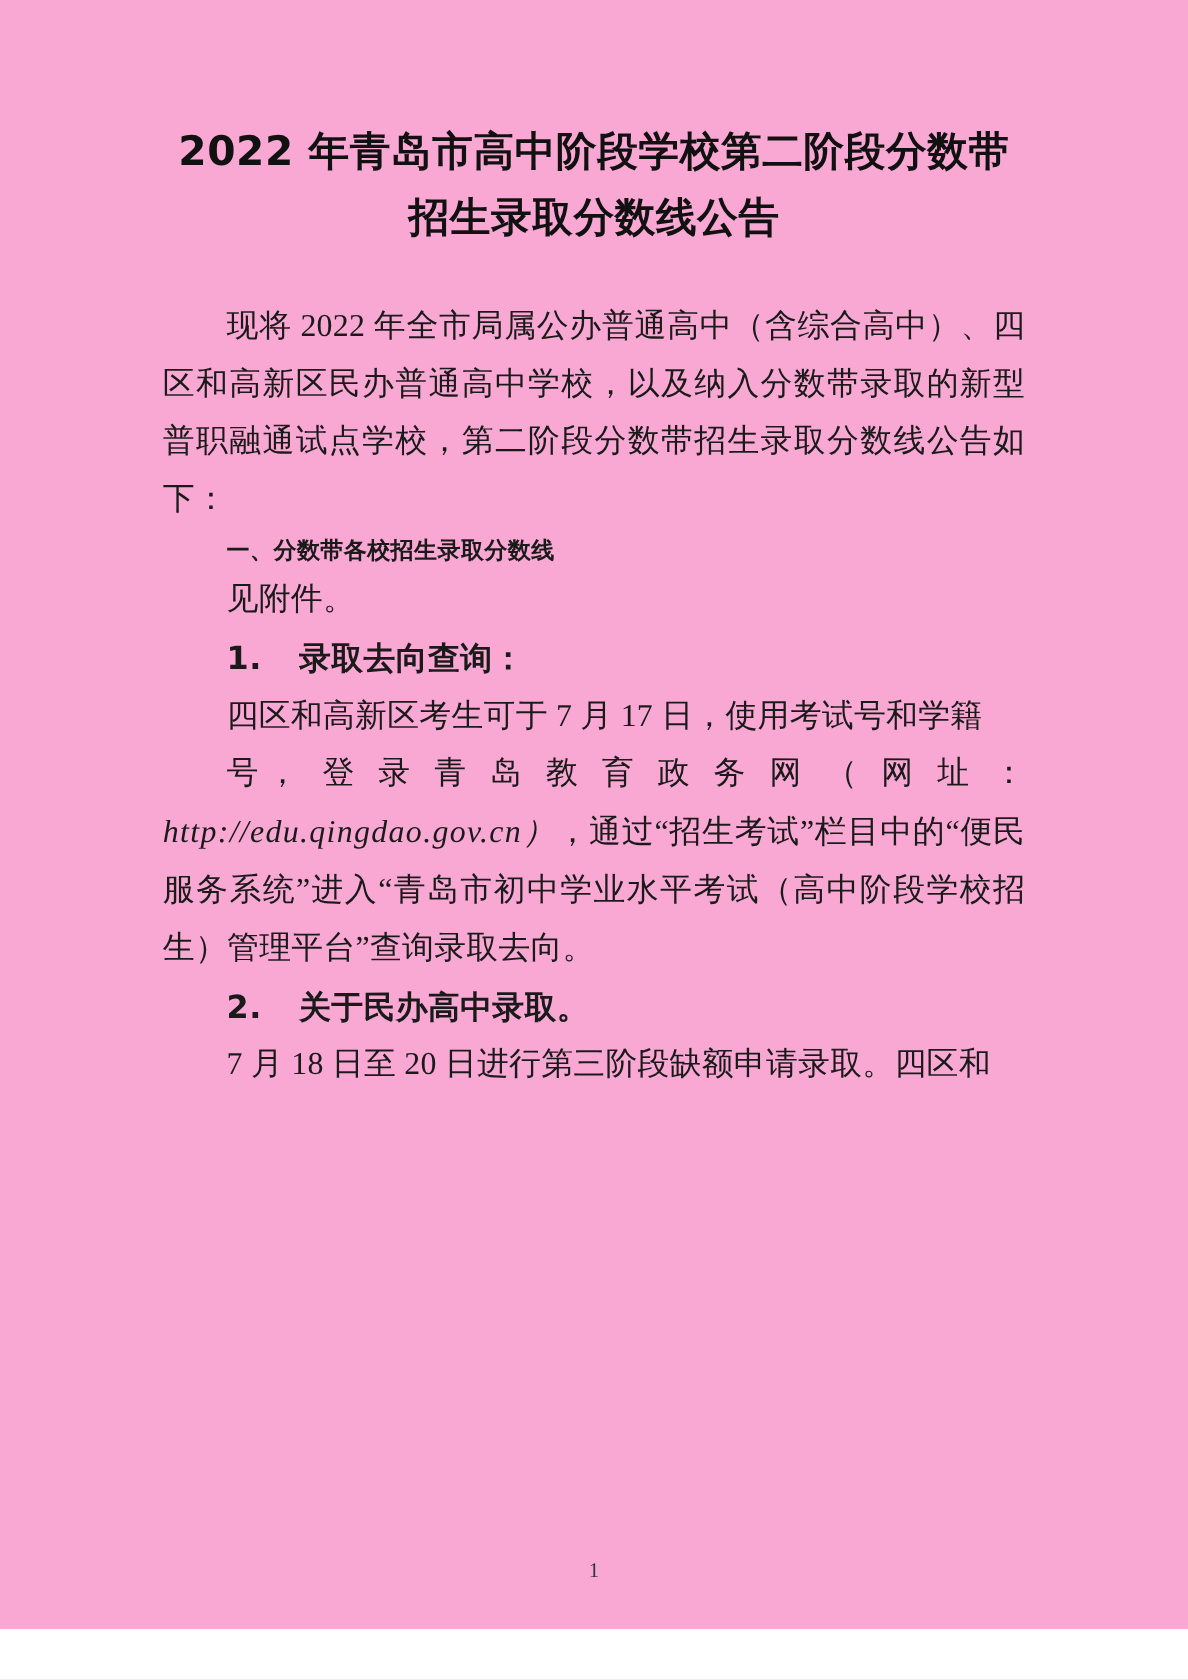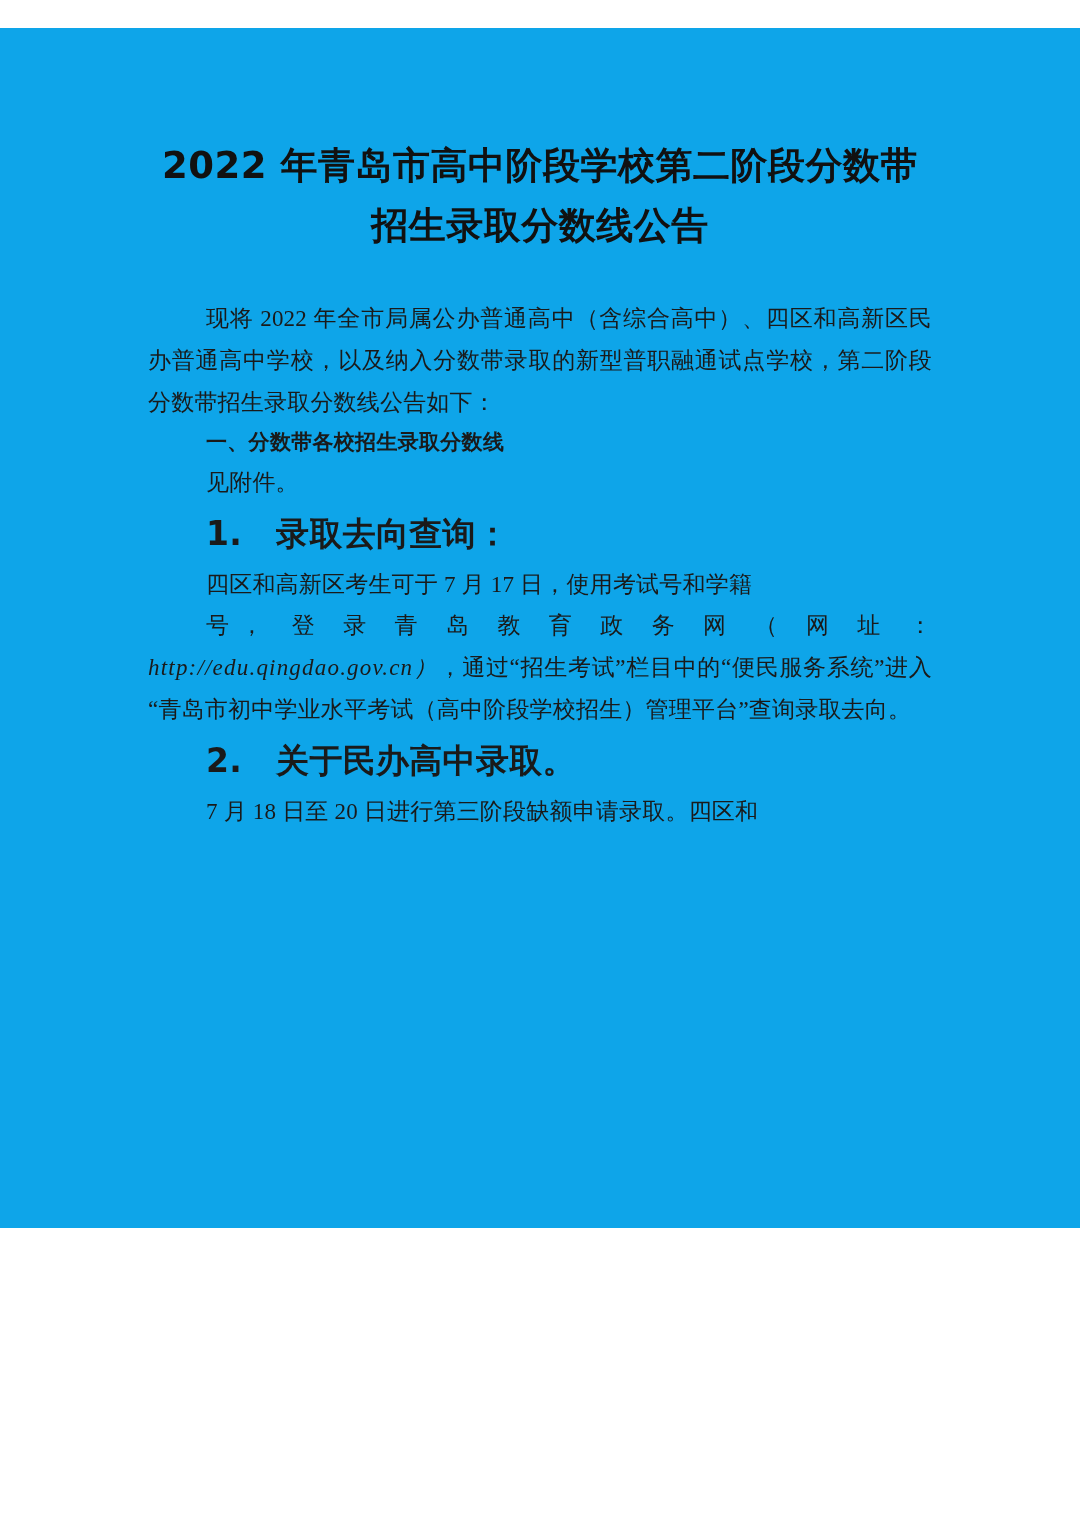--- a/index.html
+++ b/index.html
@@ -3,26 +3,25 @@
 <meta charset="utf-8">
 <style>
   html, body {
     margin: 0;
     padding: 0;
     background: #ffffff;
   }
   .page {
     position: relative;
     width: 1080px;
-    height: 1200px;
-    background: #0ea5e9;
+    height: 1481px;
+    background: #f9a8d4;
     overflow: hidden;
     font-family: "Liberation Serif", "DejaVu Serif", serif;
     color: #1a1a1a;
-    margin-top: 28px;
   }
   .content {
     position: absolute;
     left: 148px;
     top: 108px;
     width: 784px;
   }
   .doc-title {
     font-family: "DejaVu Sans", "Liberation Sans", sans-serif;
     font-weight: bold;
@@ -30,21 +29,21 @@
     line-height: 1.62;
     text-align: center;
     letter-spacing: 0.5px;
     margin: 0 0 42px 0;
     color: #111111;
   }
   .doc-title .line2 {
     display: block;
   }
   p.para {
-    font-size: 23px;
+    font-size: 29px;
     line-height: 1.82;
     margin: 0;
     text-align: justify;
     text-justify: inter-ideograph;
     letter-spacing: 0.2px;
   }
   p.indent {
     text-indent: 58px;
   }
   p.heading-bold {
@@ -52,21 +51,21 @@
     font-weight: bold;
     font-size: 21px;
     line-height: 1.82;
     margin: 0;
     text-indent: 58px;
     letter-spacing: 0.3px;
   }
   p.numbered {
     font-family: "DejaVu Sans", "Liberation Sans", sans-serif;
     font-weight: bold;
-    font-size: 33px;
+    font-size: 29px;
     line-height: 1.82;
     margin: 0;
     text-indent: 58px;
     letter-spacing: 0.3px;
   }
   p.numbered .num-gap {
     display: inline-block;
     width: 34px;
   }
   .url-mono {

